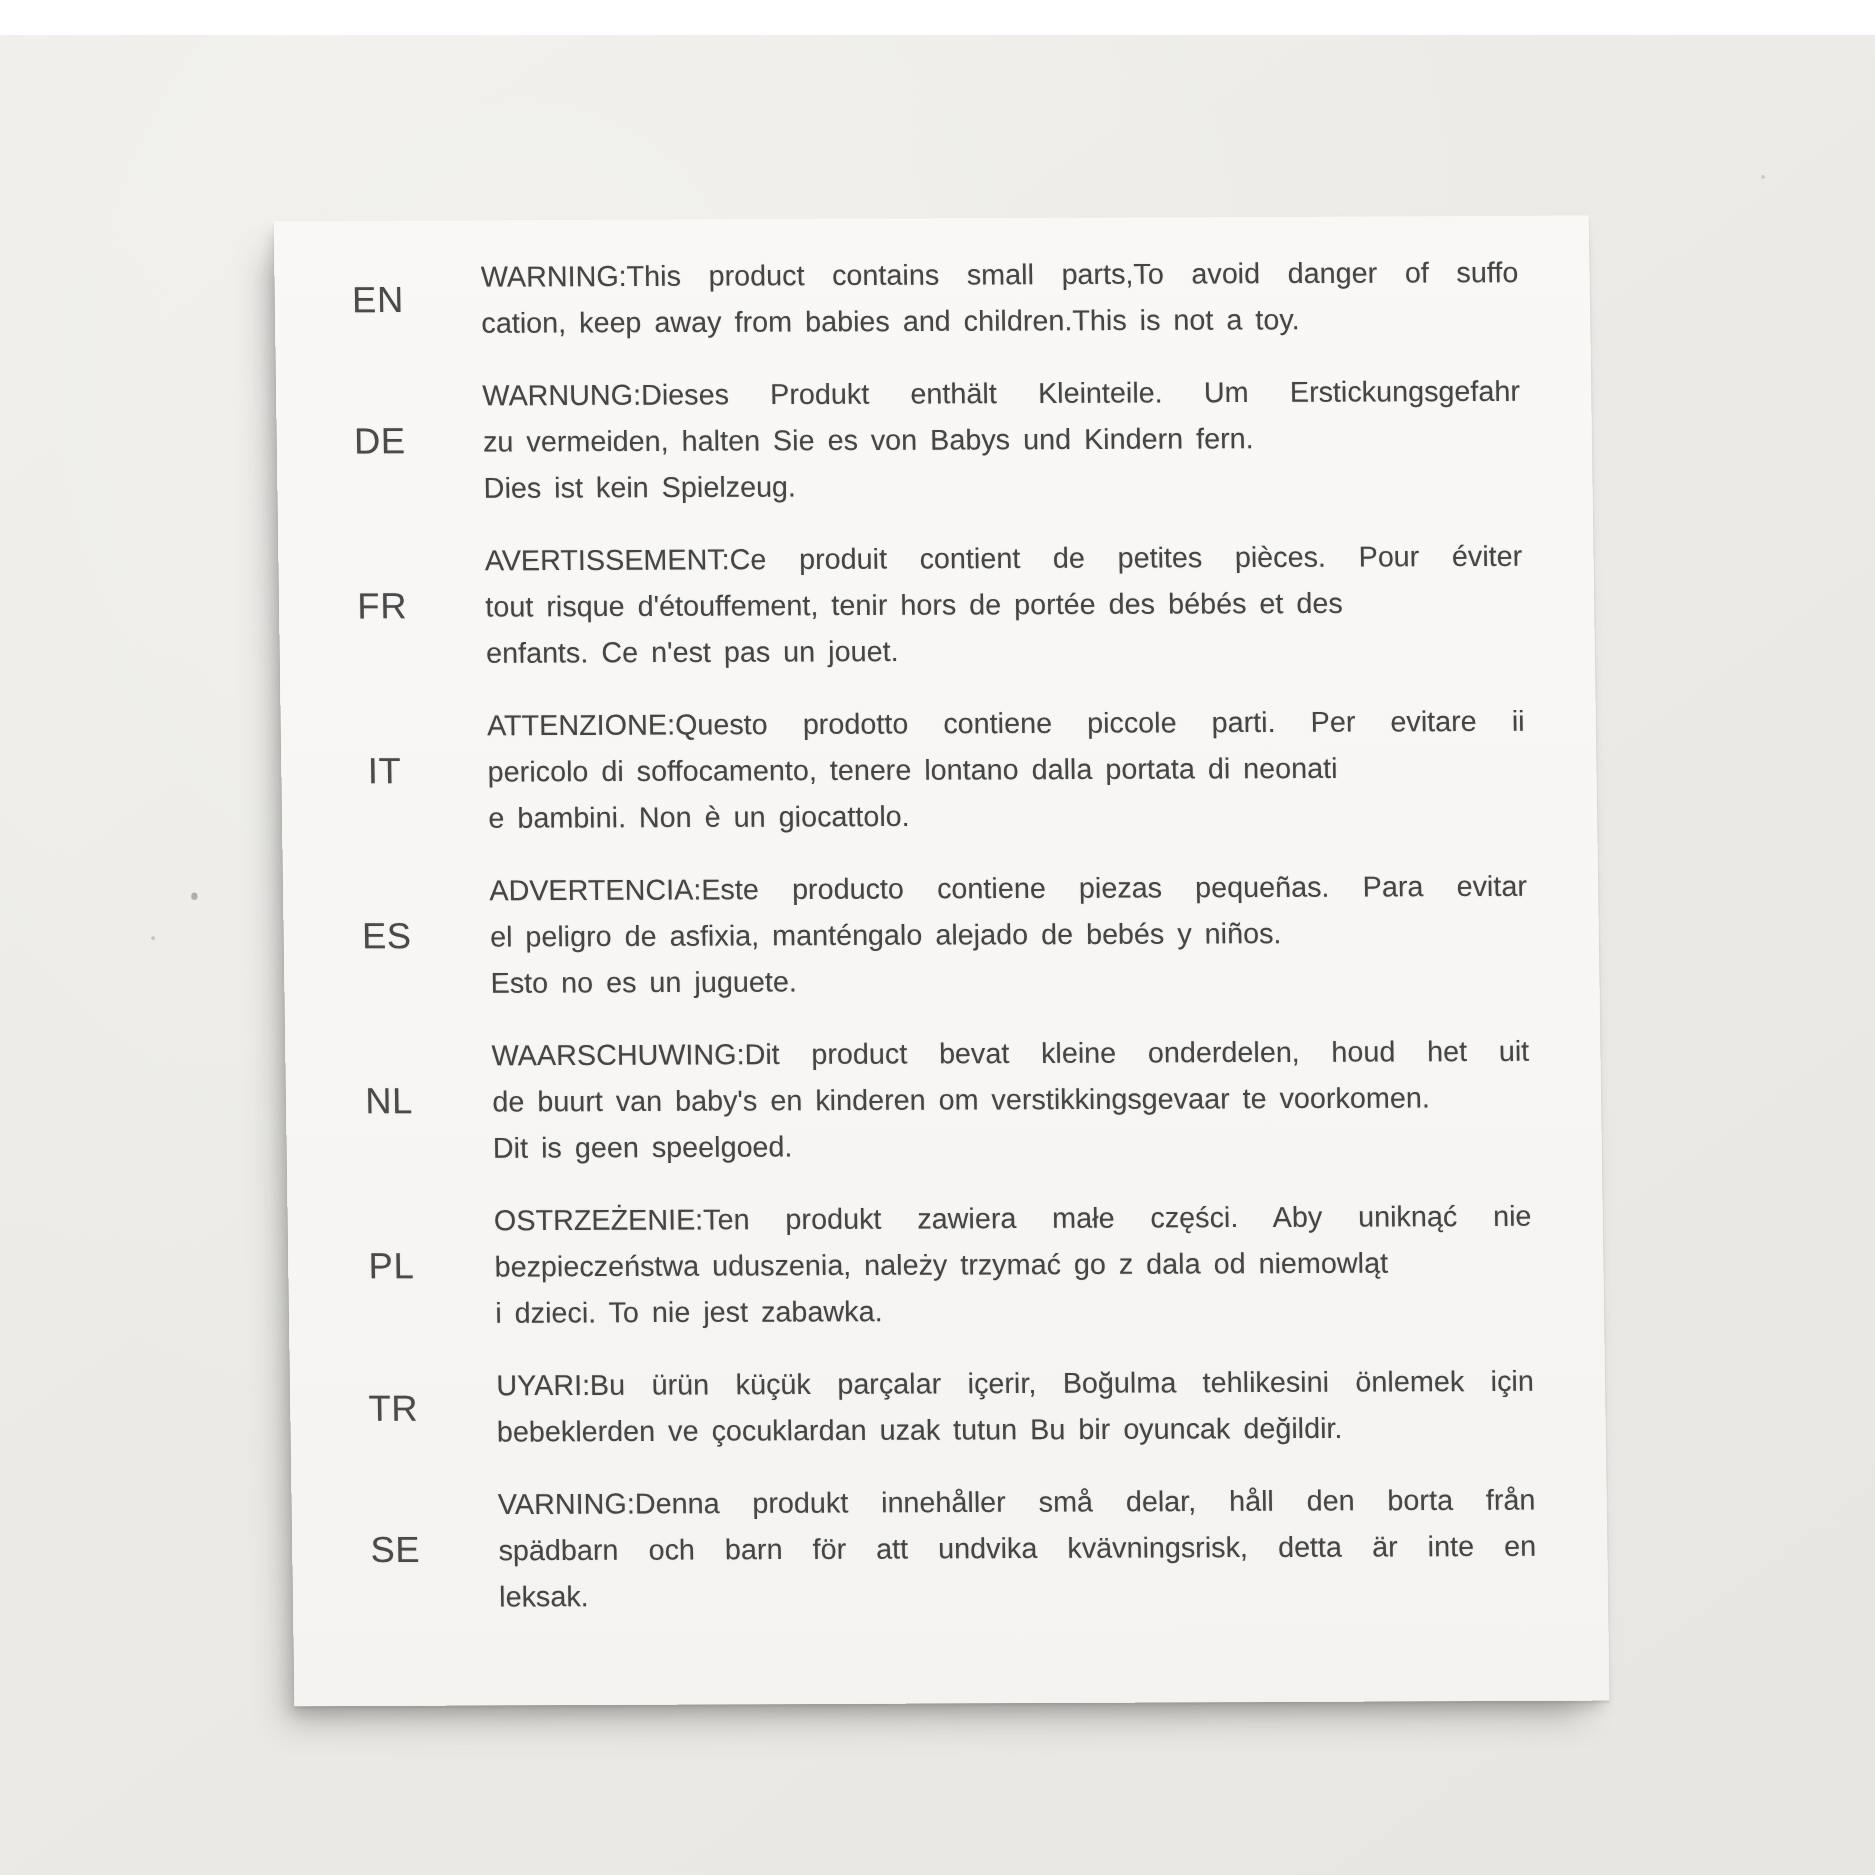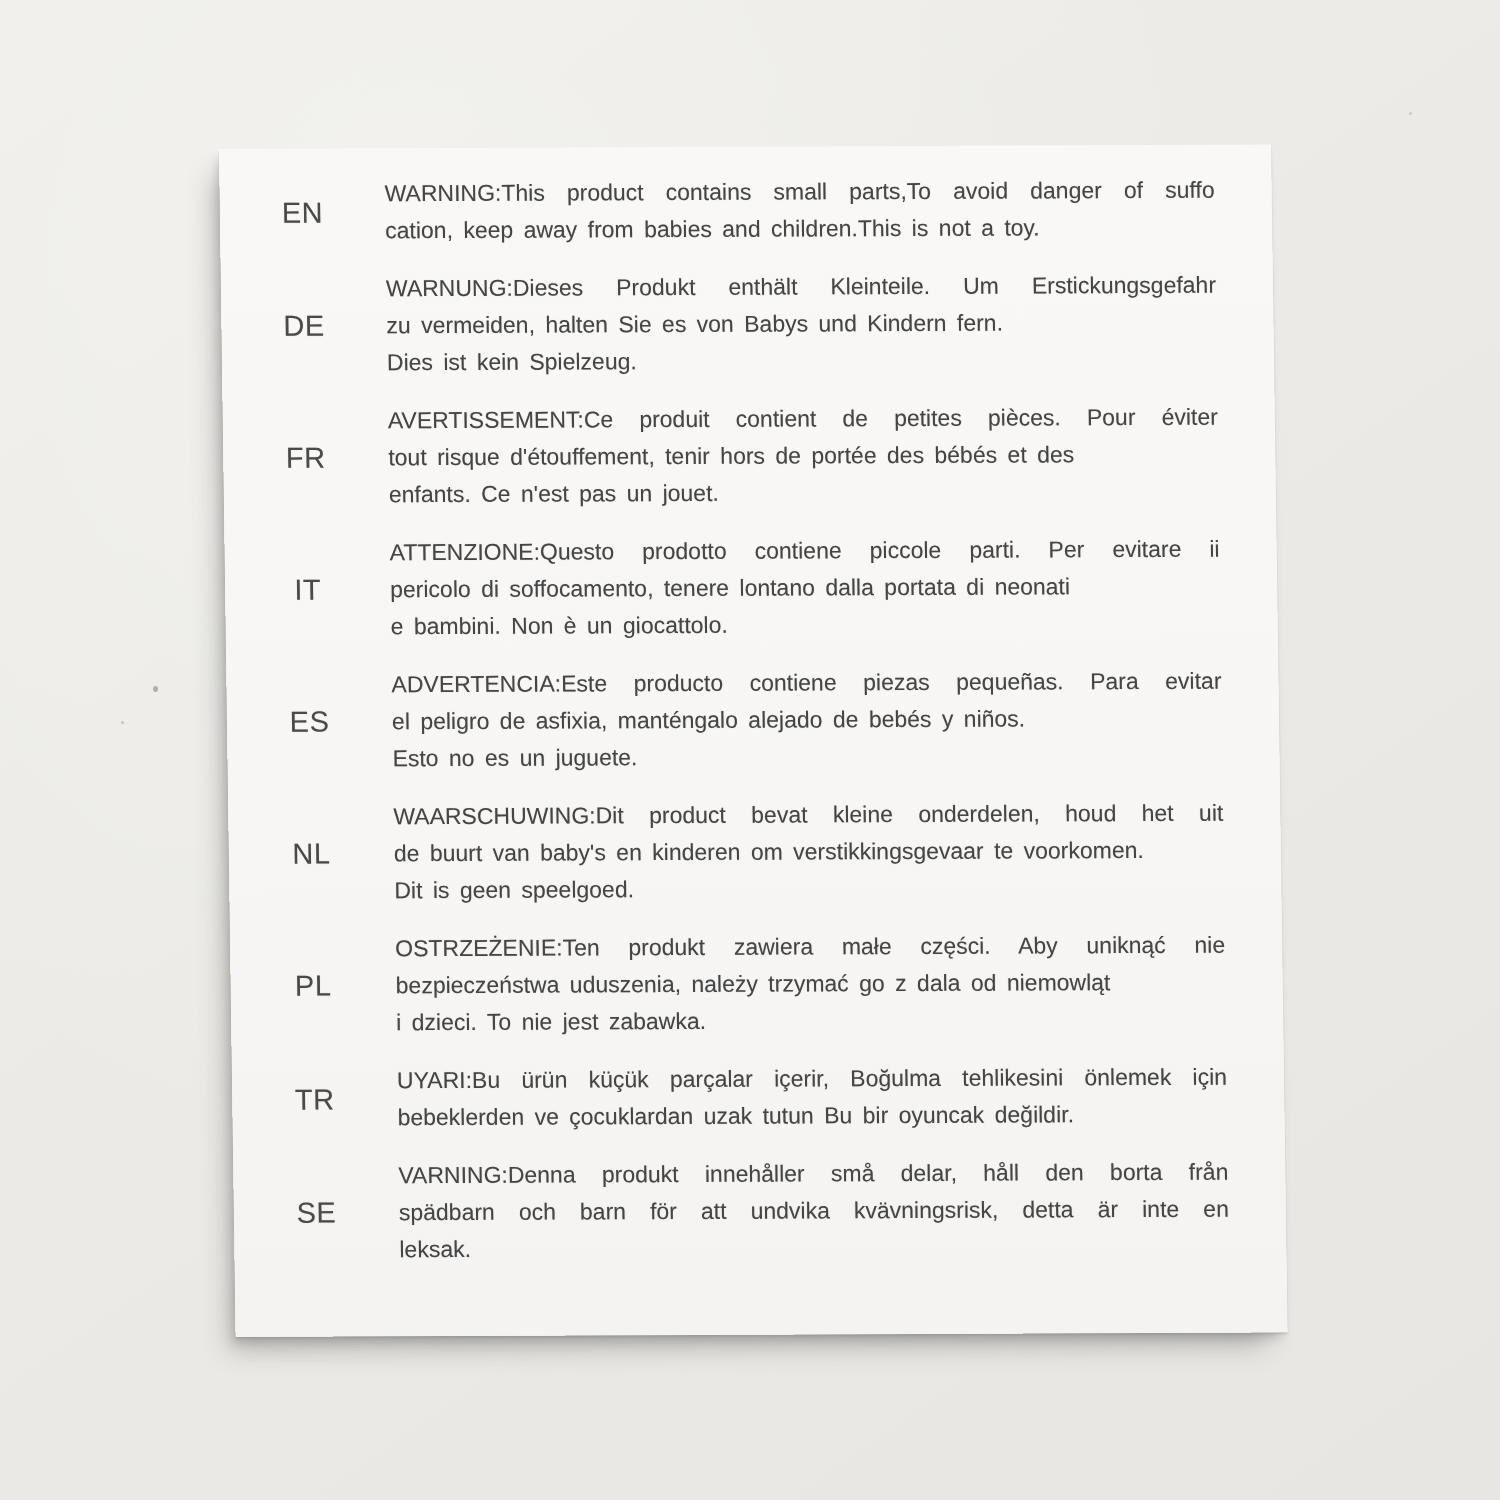--- a/index.html
+++ b/index.html
@@ -9,20 +9,21 @@
     height: 1500px;
     overflow: hidden;
     font-family: "Liberation Sans", "DejaVu Sans", sans-serif;
   }
   .scene {
     position: absolute;
     inset: 0;
     background:
       radial-gradient(ellipse at 28% 18%, rgba(255,255,255,0.25) 0%, rgba(255,255,255,0) 55%),
       linear-gradient(145deg, #efeeea 0%, #ebeae6 48%, #e7e6e2 100%);
+    margin-top: 28px;
   }
   .speck {
     position: absolute;
     border-radius: 50%;
     background: #8d8d89;
   }
   .speck.s1 { left: 153px; top: 686px; width: 5px; height: 6px; opacity: 0.65; }
   .speck.s2 { left: 121px; top: 721px; width: 3px; height: 3px; opacity: 0.45; }
   .speck.s3 { left: 1409px; top: 112px; width: 3px; height: 3px; opacity: 0.35; }
   .paper {

